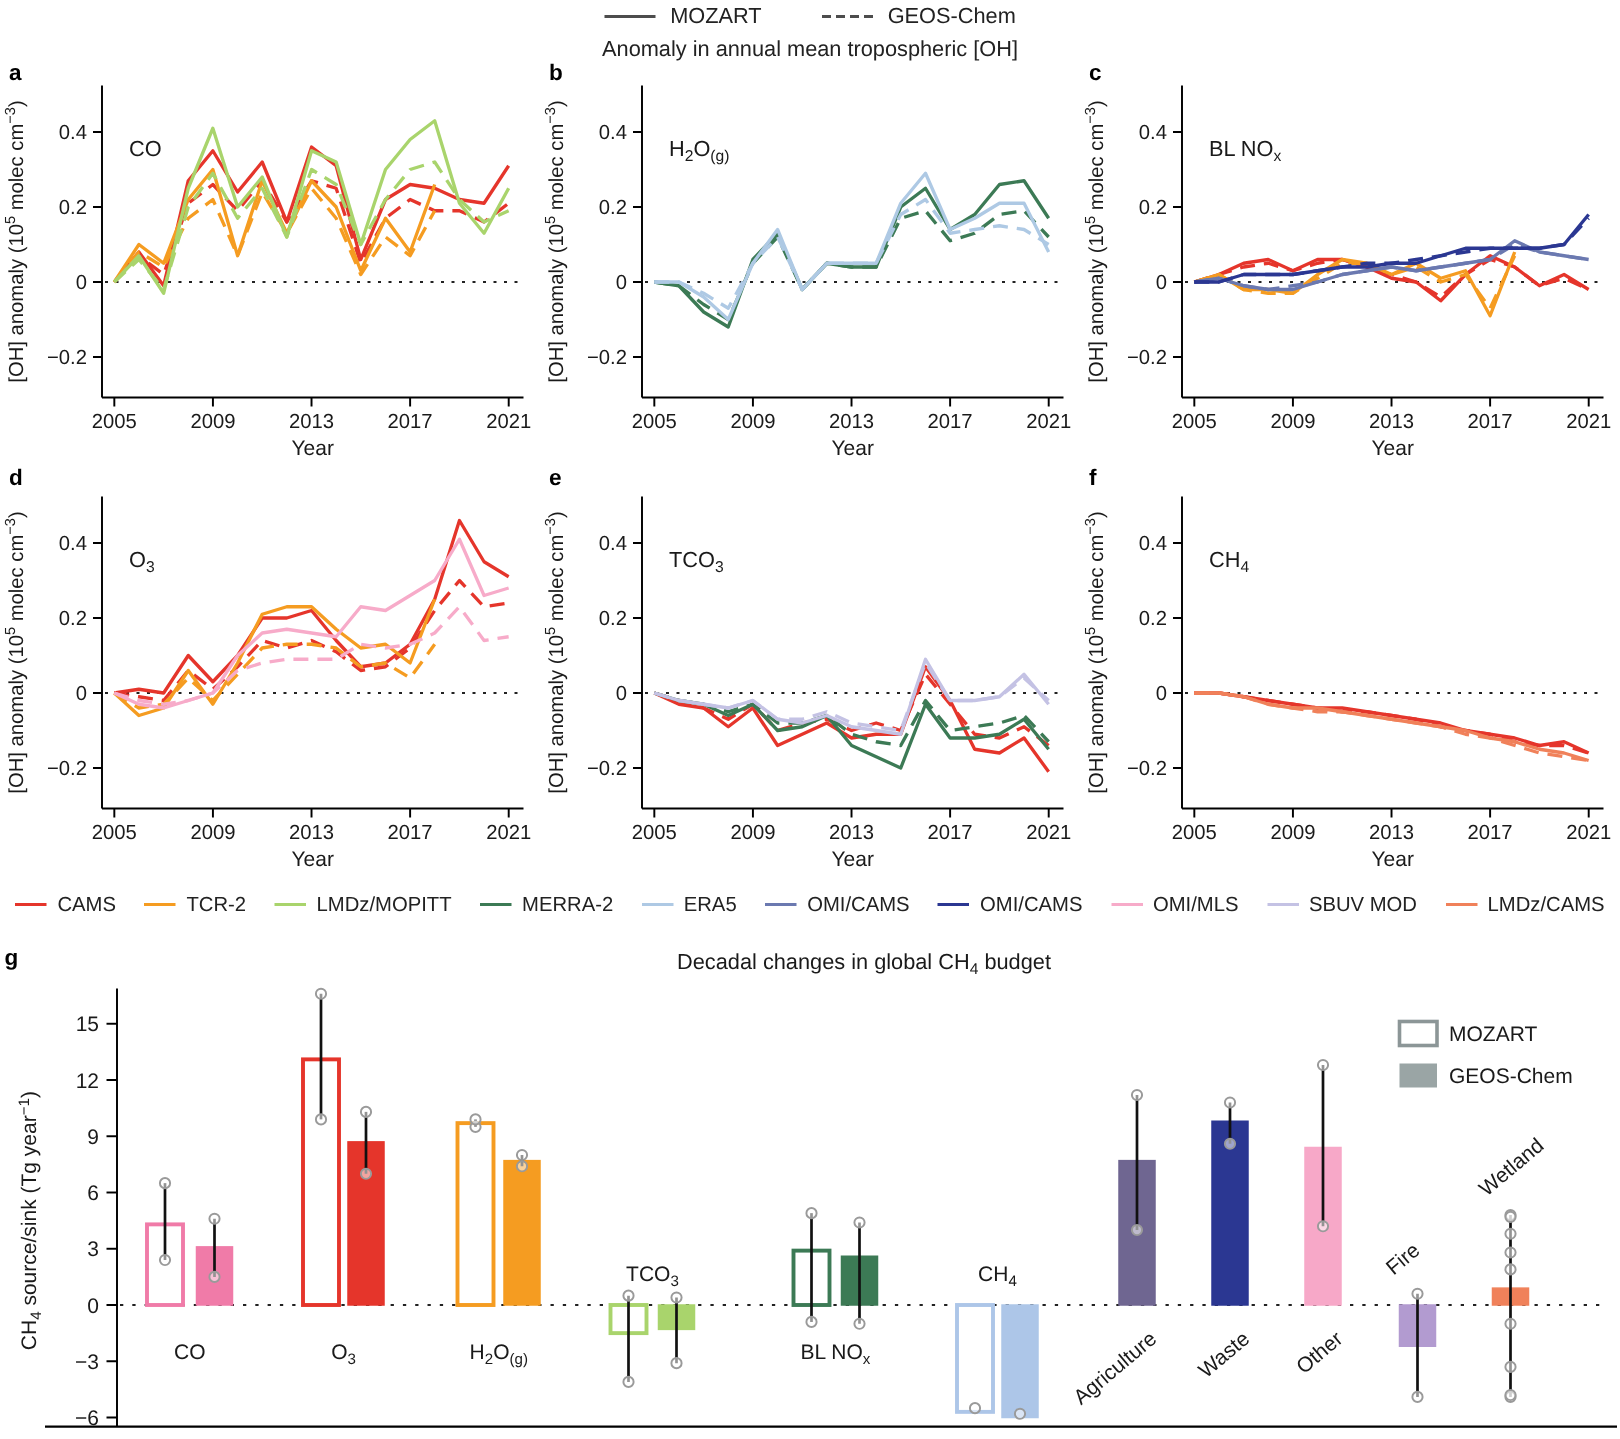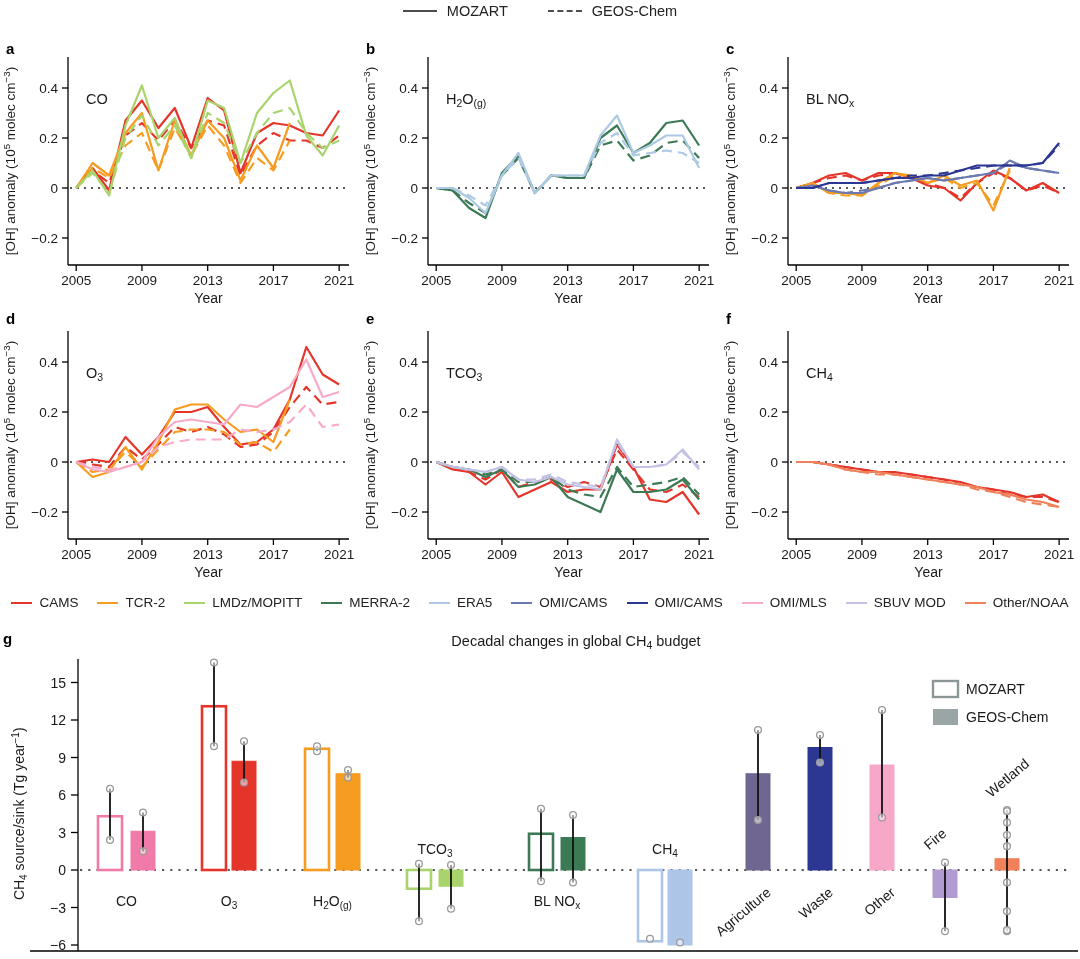--- a/index.html
+++ b/index.html
@@ -24,20 +24,21 @@
   <div class="top-legend" id="top-legend">
       <span class="item">
         <span class="lineswatch"></span>
         <span>MOZART</span>
       </span>
       <span class="item">
         <span class="lineswatch dashed"></span>
         <span>GEOS-Chem</span>
       </span>
     </div>
+  <div class="fig-title">Anomaly in annual mean tropospheric [OH]</div>
 
   <span class="letter" style="left:6px;top:40px">a</span>
   <span class="letter" style="left:366px;top:40px">b</span>
   <span class="letter" style="left:726px;top:40px">c</span>
   <span class="letter" style="left:6px;top:310px">d</span>
   <span class="letter" style="left:366px;top:310px">e</span>
   <span class="letter" style="left:726px;top:310px">f</span>
   <span class="letter" style="left:3px;top:630px">g</span>
 
   <div class="panel" style="left:0;top:42px" id="panel-a"><svg viewBox="0 0 360 266" width="360" height="266">
@@ -263,21 +264,21 @@
       <span class="item">
         <span class="sw" style="border-top-color: rgb(247, 171, 201);"></span>
         <span>OMI/MLS</span>
       </span>
       <span class="item">
         <span class="sw" style="border-top-color: rgb(196, 194, 228);"></span>
         <span>SBUV MOD</span>
       </span>
       <span class="item">
         <span class="sw" style="border-top-color: rgb(240, 129, 90);"></span>
-        <span>Other/NOAA</span>
+        <span>LMDz/CAMS</span>
       </span>
     </div>
 
   <div style="position:absolute;left:0;top:629px;width:1080px;height:330px" id="panel-g"><svg viewBox="0 0 1080 330" width="1080" height="330">
         <line x1="78" y1="30" x2="78" y2="322" stroke="#000" stroke-width="1.3"></line>
         <line x1="30" y1="322" x2="1078" y2="322" stroke="#000" stroke-width="1.5"></line>
         <line x1="71" y1="316" x2="78" y2="316" stroke="#000" stroke-width="1.3"></line>
         <text x="66" y="321" font-size="14" fill="#1a1a1a" text-anchor="end">−6</text>
         <line x1="71" y1="278.5" x2="78" y2="278.5" stroke="#000" stroke-width="1.3"></line>
         <text x="66" y="283.5" font-size="14" fill="#1a1a1a" text-anchor="end">−3</text>

